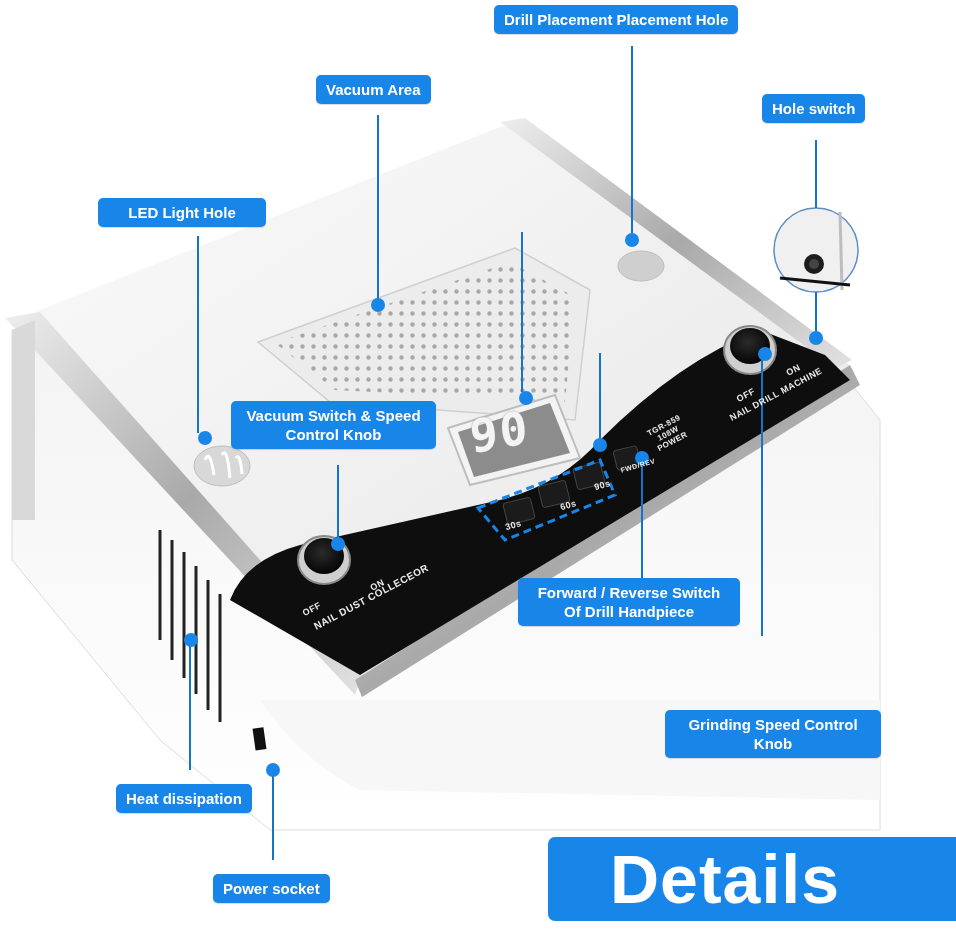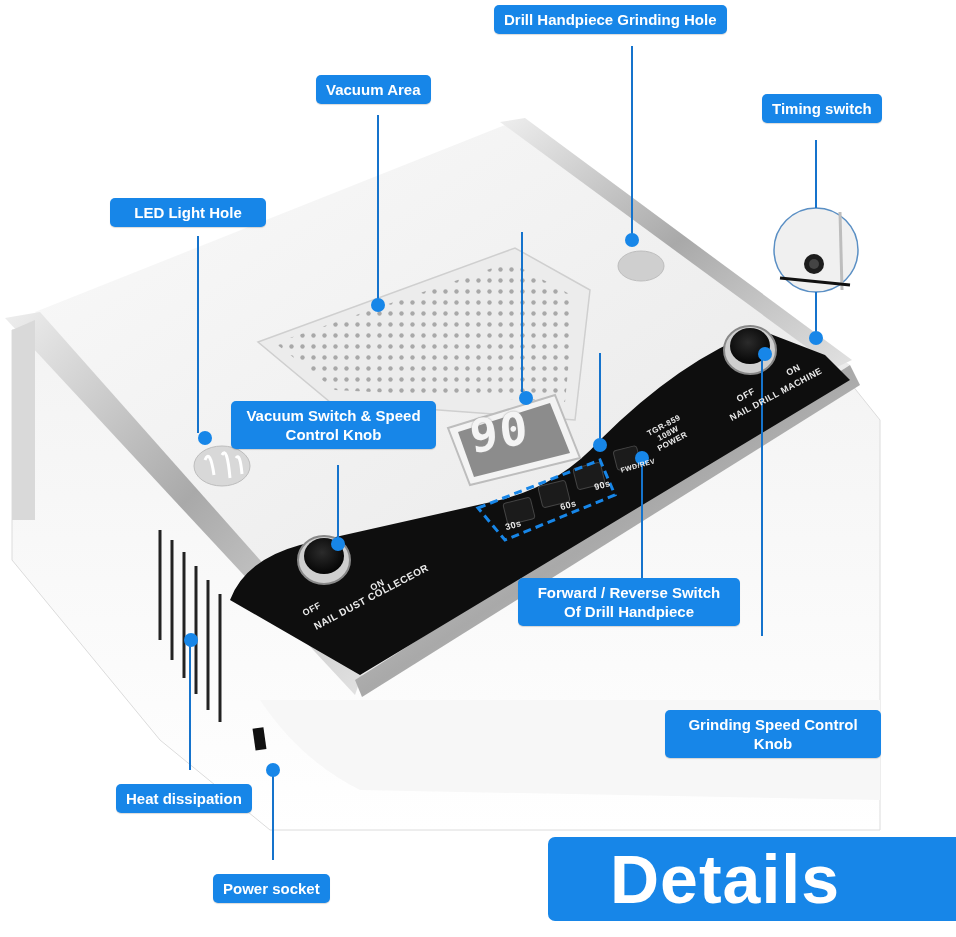--- a/index.html
+++ b/index.html
@@ -189,24 +189,24 @@
   </div>
 
   <div class="panel-text" style="left:302px;top:604px;transform:rotate(-28deg);">OFF</div>
   <div class="panel-text" style="left:370px;top:580px;transform:rotate(-28deg);">ON</div>
   <div class="panel-text" style="left:312px;top:600px;transform:rotate(-28deg);transform-origin:left top;font-size:10px;margin-top:22px;">NAIL DUST COLLECEOR</div>
 
   <div class="panel-text" style="left:736px;top:390px;transform:rotate(-28deg);">OFF</div>
   <div class="panel-text" style="left:786px;top:365px;transform:rotate(-28deg);">ON</div>
   <div class="panel-text" style="left:728px;top:400px;transform:rotate(-28deg);transform-origin:left top;font-size:9px;margin-top:14px;">NAIL DRILL MACHINE</div>
 
-  <div class="label" style="left:494px;top:5px;">Drill Handpiece Grinding Hole</div>
+  <div class="label" style="left:494px;top:5px;">Drill Placement Placement Hole</div>
   <div class="label" style="left:316px;top:75px;">Vacuum Area</div>
-  <div class="label" style="left:762px;top:94px;">Timing switch</div>
-  <div class="label" style="left:110px;top:198px;width:156px;">LED Light Hole</div>
+  <div class="label" style="left:762px;top:94px;">Hole switch</div>
+  <div class="label" style="left:98px;top:198px;width:168px;">LED Light Hole</div>
   <div class="label two-line" style="left:518px;top:578px;width:222px;">Forward / Reverse Switch Of Drill Handpiece</div>
   <div class="label two-line" style="left:231px;top:401px;width:205px;">Vacuum Switch &amp; Speed Control Knob</div>
   <div class="label two-line" style="left:665px;top:666px;width:216px;margin-top:44px;">Grinding Speed Control Knob</div>
   <div class="label" style="left:116px;top:784px;">Heat dissipation</div>
   <div class="label" style="left:213px;top:874px;">Power socket</div>
 
   <div class="details">Details</div>
 </div>
 
 </body></html>

